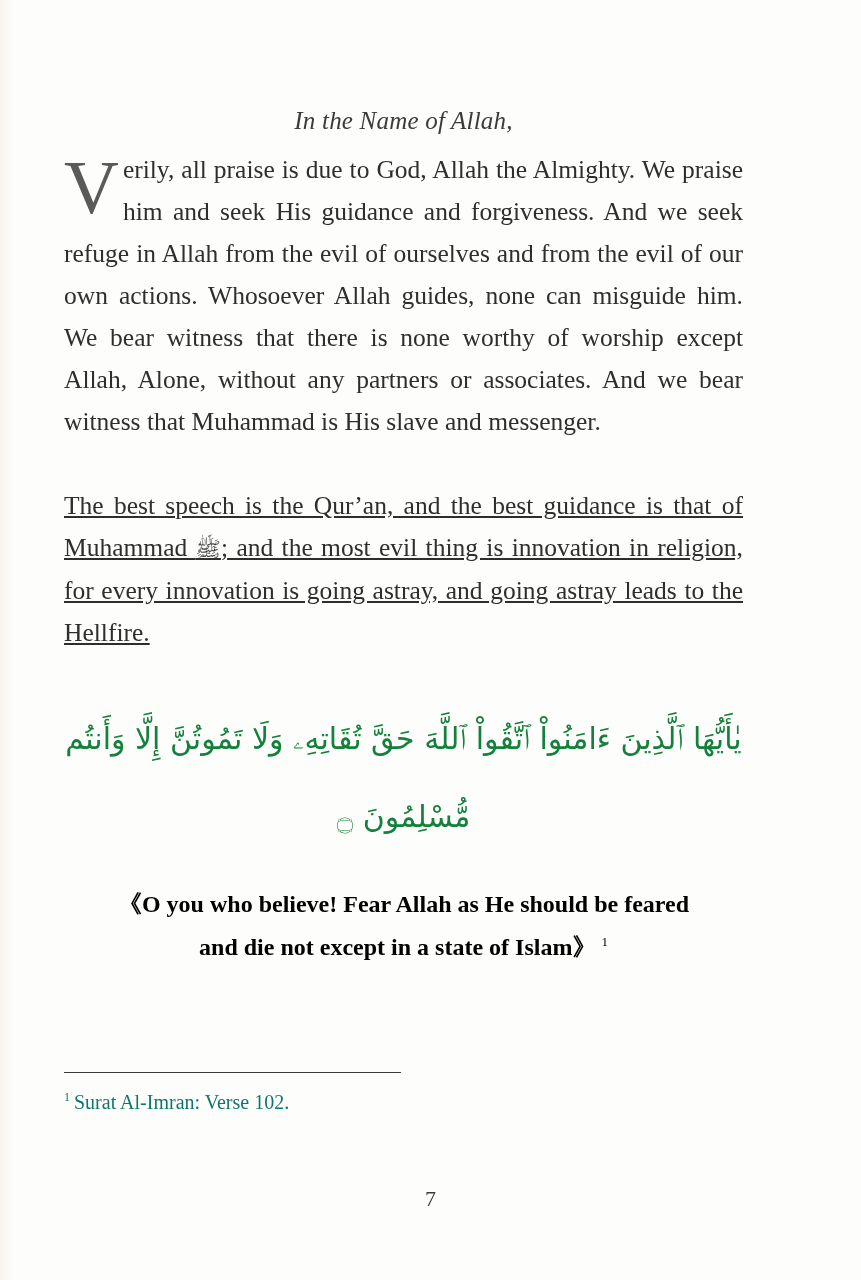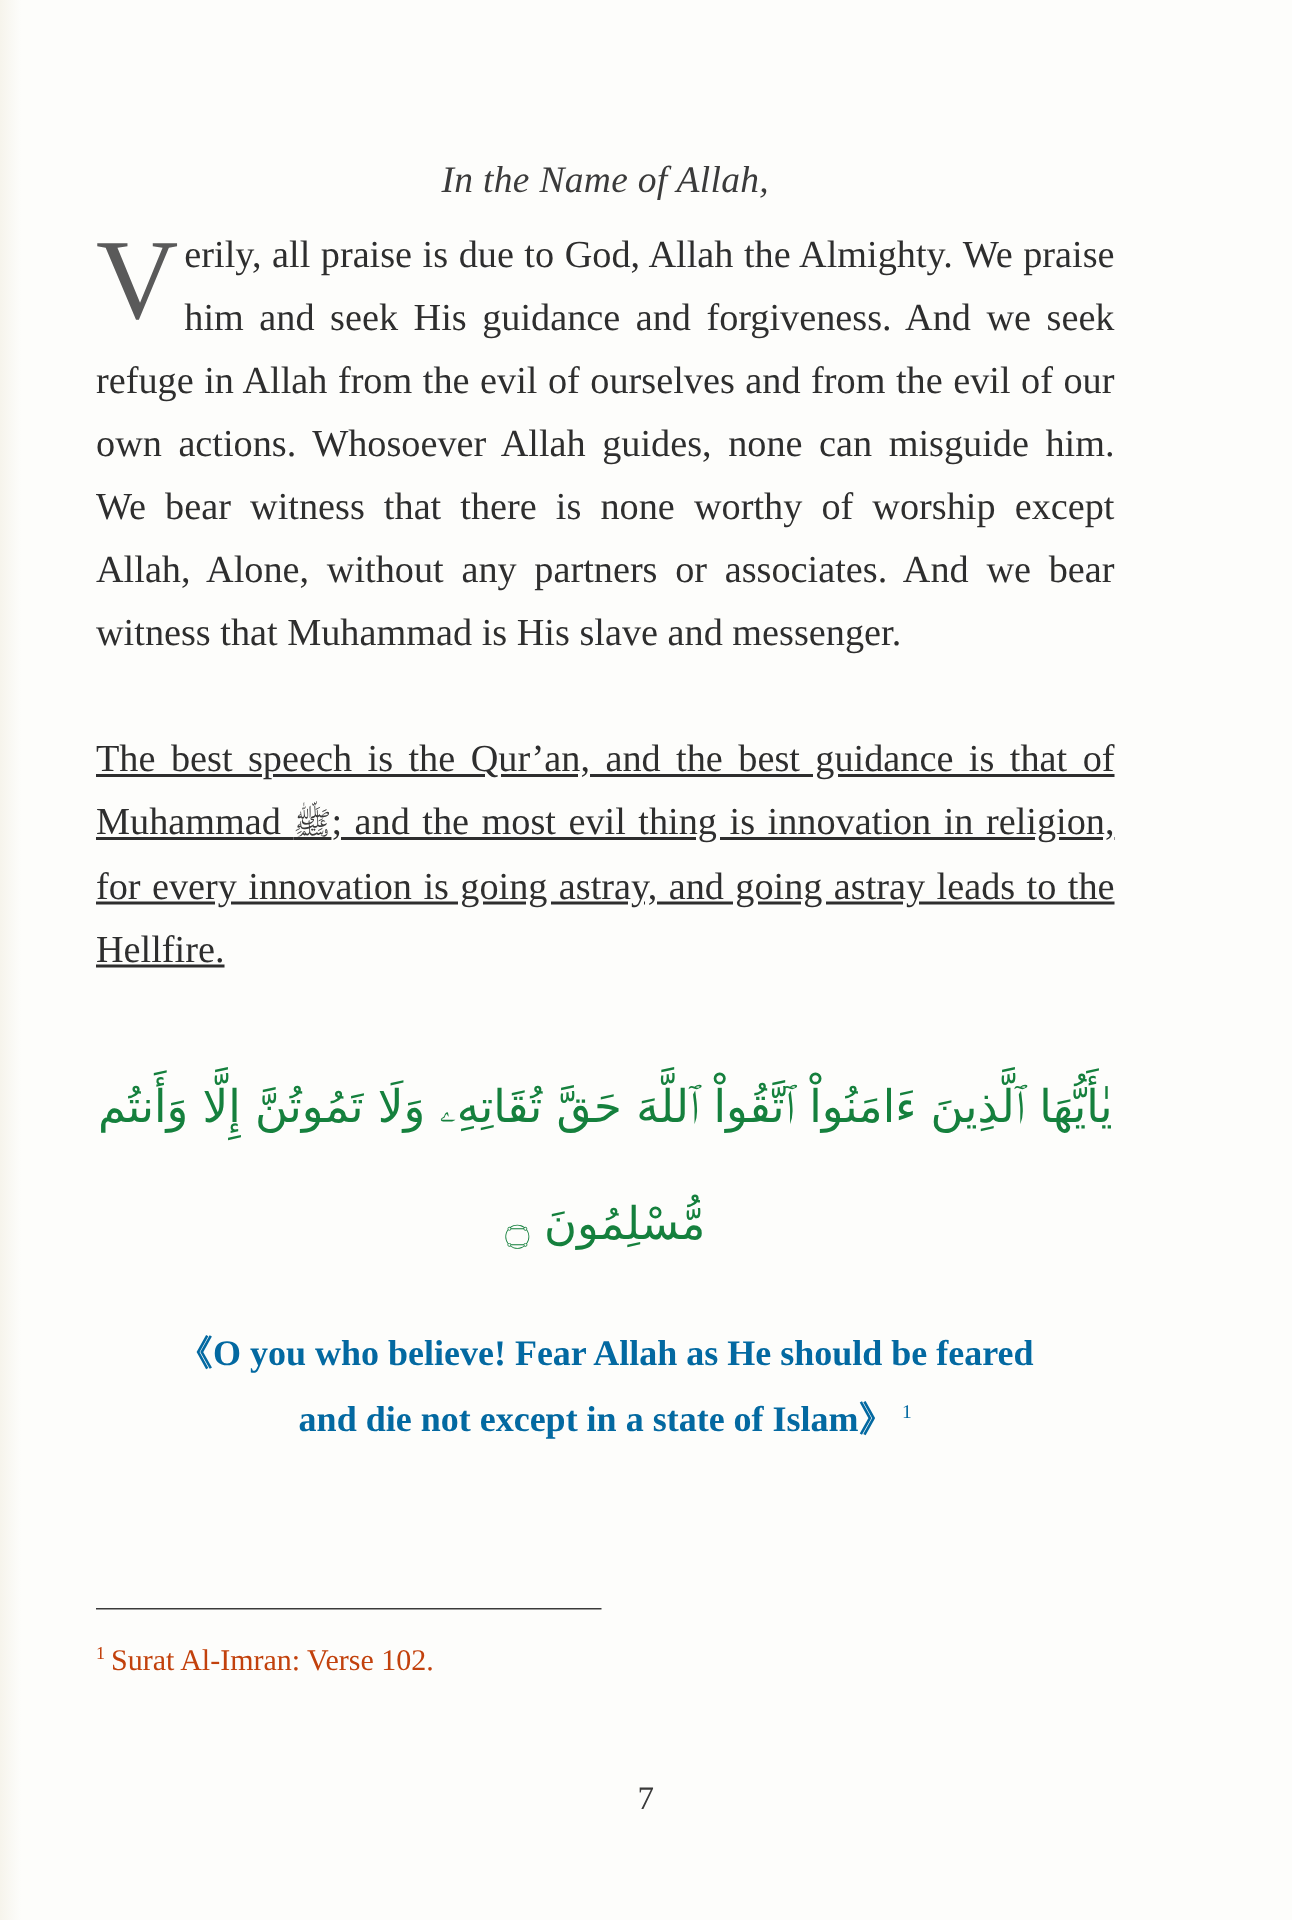--- a/index.html
+++ b/index.html
@@ -99,21 +99,21 @@
     vertical-align: -2px;
   }
 
   
   .translation {
     margin-top: 34px;
     text-align: center;
     font-weight: bold;
     font-size: 24px;
     line-height: 38px;
-    color: #0369a1;
+    color: #000000;
   }
   .translation .tl { display: block; }
   .fn-ref {
     font-size: 13px;
     vertical-align: super;
     font-weight: normal;
     padding-left: 5px;
   }
 
   
@@ -124,22 +124,22 @@
     width: 679px;
   }
   .footnote-rule {
     width: 337px;
     height: 1px;
     background: #3a3a3a;
     margin: 0 0 10px 0;
   }
   .footnote-text {
     font-size: 20px;
-    line-height: 39px;
-    color: #c2410c;
+    line-height: 28px;
+    color: #0f766e;
   }
   .footnote-text .fn-num {
     font-size: 12px;
     vertical-align: super;
     padding-right: 4px;
   }
 
   
   .folio {
     position: absolute;

